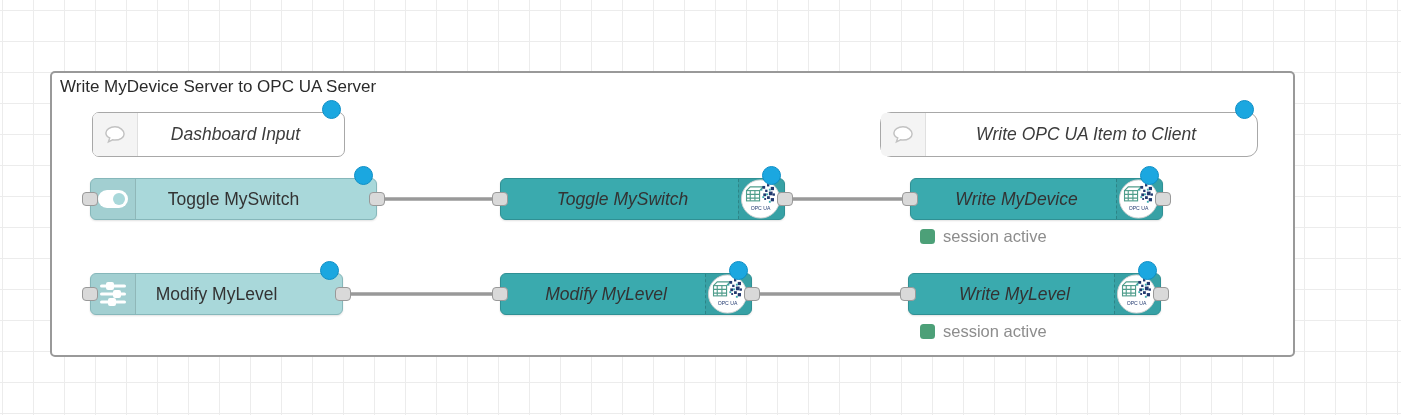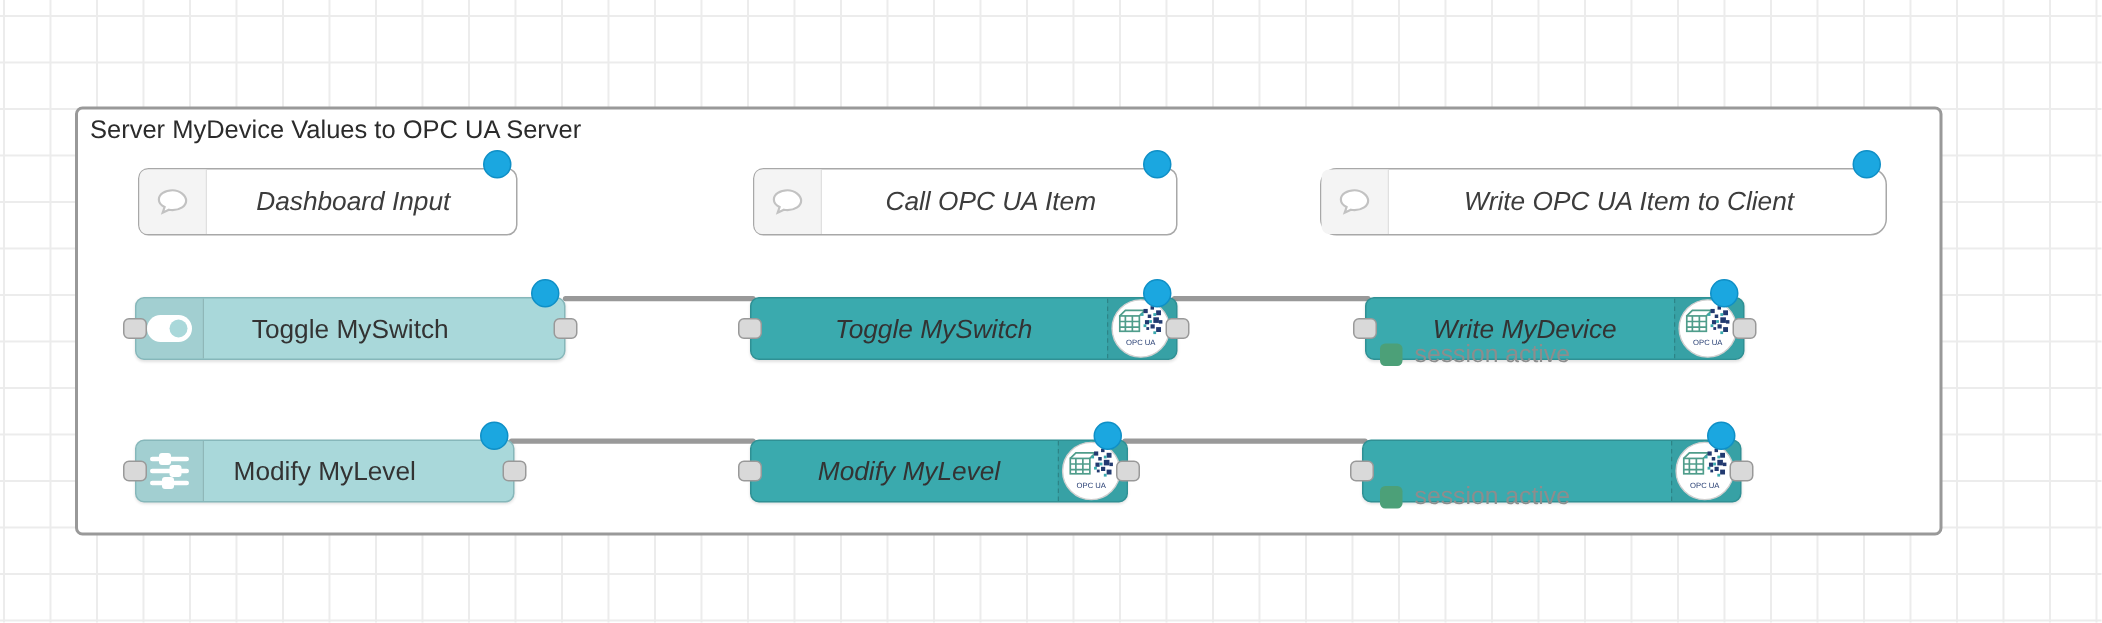--- a/index.html
+++ b/index.html
@@ -37,21 +37,20 @@
     display:flex; align-items:center; justify-content:center;
   }
   .comment .label{
     font-size:17.5px; font-style:italic; color:#3c3c3c; padding-left:34px; white-space:nowrap;
   }
 
   .node{
     position:absolute; height:42px; border-radius:6px; box-sizing:border-box;
     display:flex; align-items:center; justify-content:center;
     box-shadow:0 1px 2px rgba(0,0,0,0.12);
-    margin-top:20px;
   }
   .node.light{ background:#a9d8da; border:1.5px solid #86b7ba; }
   .node.dark{ background:#3aaaae; border:1.5px solid #2f9094; }
   .node .label{ font-size:17.5px; color:#333; white-space:nowrap; z-index:2; }
   .node.dark .label{ font-style:italic; padding-right:40px; }
   .node .icon-area{
     position:absolute; left:0; top:0; bottom:0; width:44px;
     background:rgba(0,0,0,0.04); border-right:1px solid rgba(0,0,0,0.12);
     border-radius:5px 0 0 5px;
     display:flex; align-items:center; justify-content:center;
@@ -84,49 +83,40 @@
     width:15px; height:15px; border-radius:3.5px; background:#4ca078; display:inline-block;
   }
   .status-label{ font-size:16.5px; color:#8d8d8d; white-space:nowrap; }
 </style>
 </head>
 <body>
 
 <div class="canvas">
 
   <div class="group">
-    <div class="group-title">Server MyDevice Values to OPC UA Server</div>
+    <div class="group-title">Write MyDevice Server to OPC UA Server</div>
   </div>
 
   <svg class="wires">
     <line x1="377" y1="199" x2="502" y2="199" stroke="#999" stroke-width="3.5" stroke-linecap="round"></line>
     <line x1="783" y1="199" x2="912" y2="199" stroke="#999" stroke-width="3.5" stroke-linecap="round"></line>
     <line x1="341" y1="294" x2="502" y2="294" stroke="#999" stroke-width="3.5" stroke-linecap="round"></line>
     <line x1="750" y1="294" x2="910" y2="294" stroke="#999" stroke-width="3.5" stroke-linecap="round"></line>
   </svg>
 
   <div class="comment" style="left:92px; top:112px; width:253px;">
     <div class="icon-area">
       <svg width="22" height="20" viewBox="0 0 24 22">
         <path d="M12 2c-5.5 0-10 3-10 6.8 0 2.3 1.7 4.3 4.2 5.5L4.8 18.5l4.6-2.2c.8.2 1.7.3 2.6.3 5.5 0 10-3 10-6.8S17.5 2 12 2z" fill="#fff" stroke="#c2c2c2" stroke-width="1.6"></path>
       </svg>
     </div>
     <span class="label">Dashboard Input</span>
     <span class="changed"></span>
   </div>
 
-  <div class="comment" style="left:502px; top:112px; width:283px;">
-    <div class="icon-area">
-      <svg width="22" height="20" viewBox="0 0 24 22">
-        <path d="M12 2c-5.5 0-10 3-10 6.8 0 2.3 1.7 4.3 4.2 5.5L4.8 18.5l4.6-2.2c.8.2 1.7.3 2.6.3 5.5 0 10-3 10-6.8S17.5 2 12 2z" fill="#fff" stroke="#c2c2c2" stroke-width="1.6"></path>
-      </svg>
-    </div>
-    <span class="label">Call OPC UA Item</span>
-    <span class="changed"></span>
-  </div>
 
   <div class="comment" style="left:880px; top:112px; width:378px;border-radius:11px;">
     <div class="icon-area">
       <svg width="22" height="20" viewBox="0 0 24 22">
         <path d="M12 2c-5.5 0-10 3-10 6.8 0 2.3 1.7 4.3 4.2 5.5L4.8 18.5l4.6-2.2c.8.2 1.7.3 2.6.3 5.5 0 10-3 10-6.8S17.5 2 12 2z" fill="#fff" stroke="#c2c2c2" stroke-width="1.6"></path>
       </svg>
     </div>
     <span class="label">Write OPC UA Item to Client</span>
     <span class="changed"></span>
   </div>
@@ -280,20 +270,21 @@
       </g>
       <text x="22" y="34" text-anchor="middle" font-size="5.5" fill="#223a70" font-family="Liberation Sans, sans-serif">OPC UA</text>
     </svg>
     <span class="port port-in"></span>
     <span class="port port-out"></span>
     <span class="changed"></span>
   </div>
 
   <div class="node dark" style="left:908px; top:273px; width:253px;">
     <div class="badge-strip"></div>
+    <span class="label">Write MyLevel</span>
     <svg class="badge" viewBox="0 0 44 44">
       <circle cx="22" cy="22" r="20.5" fill="#ffffff" stroke="#cfcfcf" stroke-width="1"></circle>
       <g stroke="#4f9d8b" stroke-width="1.2" fill="none">
         <rect x="7" y="13" width="14" height="11"></rect>
         <line x1="7" y1="17" x2="21" y2="17"></line>
           <line x1="7" y1="21" x2="21" y2="21"></line>
         <line x1="11" y1="13" x2="11" y2="24"></line>
           <line x1="16" y1="13" x2="16" y2="24"></line>
         <path d="M7 13 L11 9 L25 9 L21 13"></path>
       </g>

